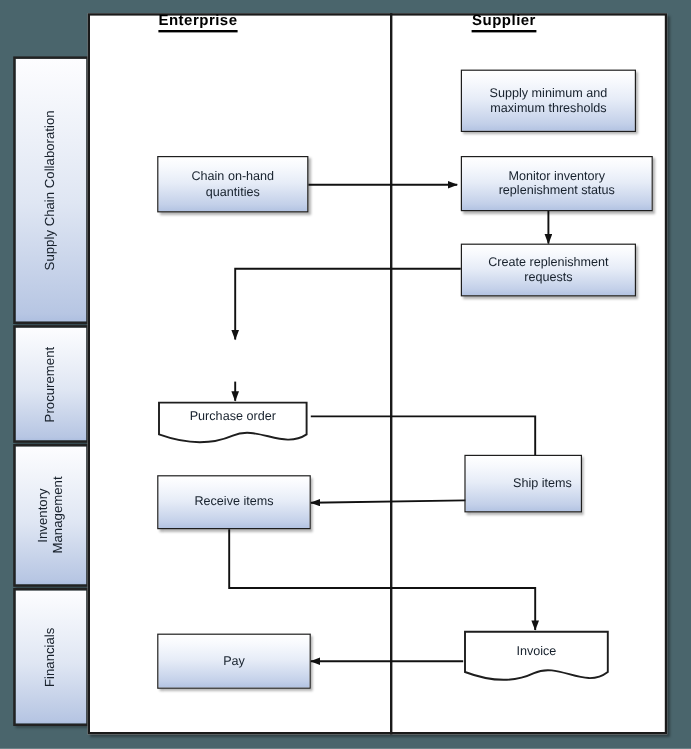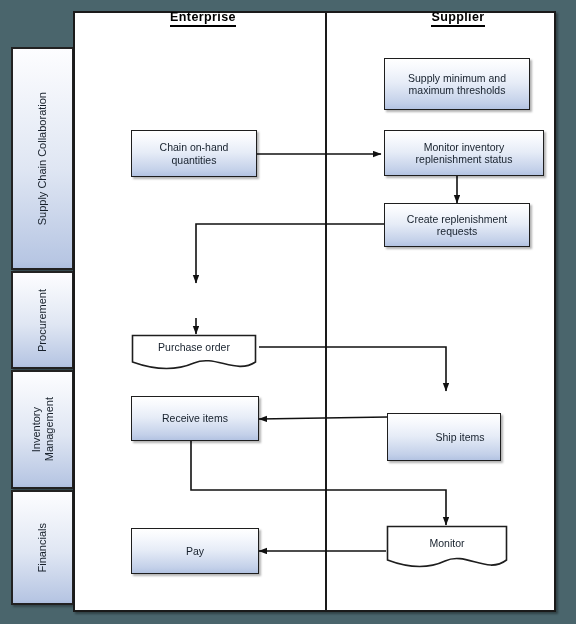--- a/index.html
+++ b/index.html
@@ -38,21 +38,20 @@
 
   
   .col-header {
     position: absolute;
     top: 10px;
     text-align: center;
     font-size: 12.5px;
     font-weight: bold;
     color: #000;
     letter-spacing: 0.4px;
-    padding-left: 38px;
   }
   .col-header .hdr-text {
     display: inline-block;
     border-bottom: 2px solid #000;
     padding-bottom: 1px;
   }
   #hdr-enterprise { left: 75px;  width: 180px; }
   #hdr-supplier   { left: 330px; width: 180px; }
 
   
@@ -231,28 +230,28 @@
     <svg class="doc-svg" viewBox="0 0 126 38" preserveAspectRatio="none" xmlns="http://www.w3.org/2000/svg">
       <path d="M1.5,1.5 H124.5 V28 C105,41 84,20 63,29 C42,38 21,35 1.5,28 Z" fill="url(#dg1)" stroke="#1e1e1e" stroke-width="1.6"></path>
     </svg>
     <span class="node-label">Purchase order</span>
   </div>
 
   <div class="node rect" style="left:131px; top:396px; width:128px; height:45px;">
     <span class="node-label">Receive items</span>
   </div>
 
-  <div class="node rect" style="left:387px; top:413px; width:114px; height:48px;padding-left:38px;">
+  <div class="node rect" style="left:387px; top:379px; width:98px; height:48px;padding-left:38px;">
     <span class="node-label">Ship items</span>
   </div>
 
   <div class="node rect" style="left:131px; top:528px; width:128px; height:46px;">
     <span class="node-label">Pay</span>
   </div>
 
   <div class="node doc" style="left:386px; top:525px; width:122px; height:48px;">
     <svg class="doc-svg" viewBox="0 0 122 48" preserveAspectRatio="none" xmlns="http://www.w3.org/2000/svg">
       <path d="M1.5,1.5 H120.5 V35 C101,50 80,26 59,36 C40,45 20,42 1.5,35 Z" fill="url(#dg1)" stroke="#1e1e1e" stroke-width="1.6"></path>
     </svg>
-    <span class="node-label">Monitor</span>
+    <span class="node-label">Invoice</span>
   </div>
 
 </div>
 
 </body></html>

